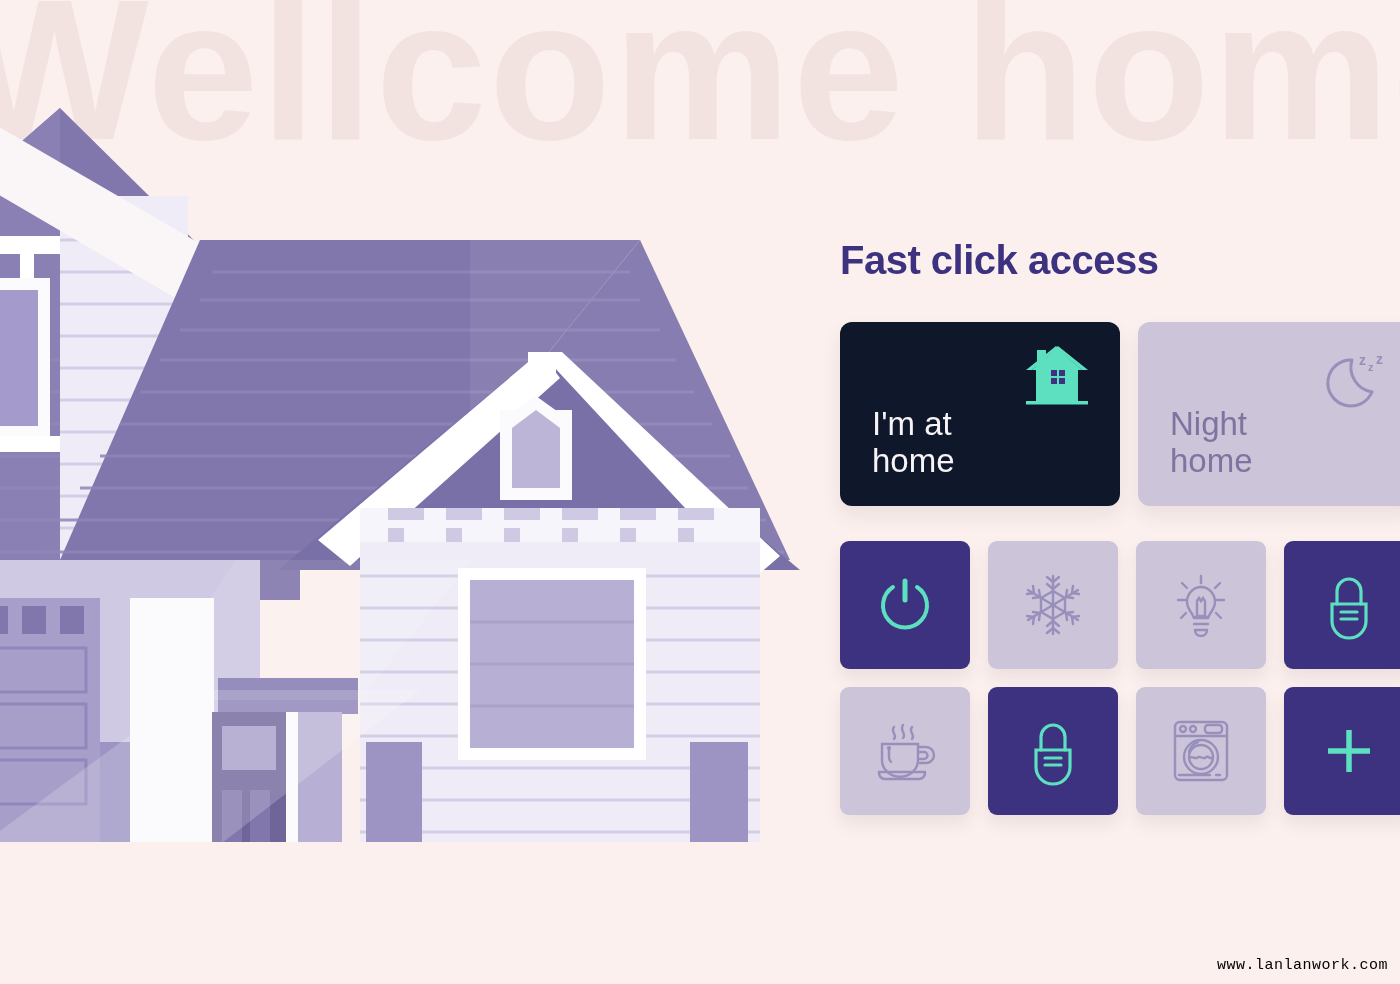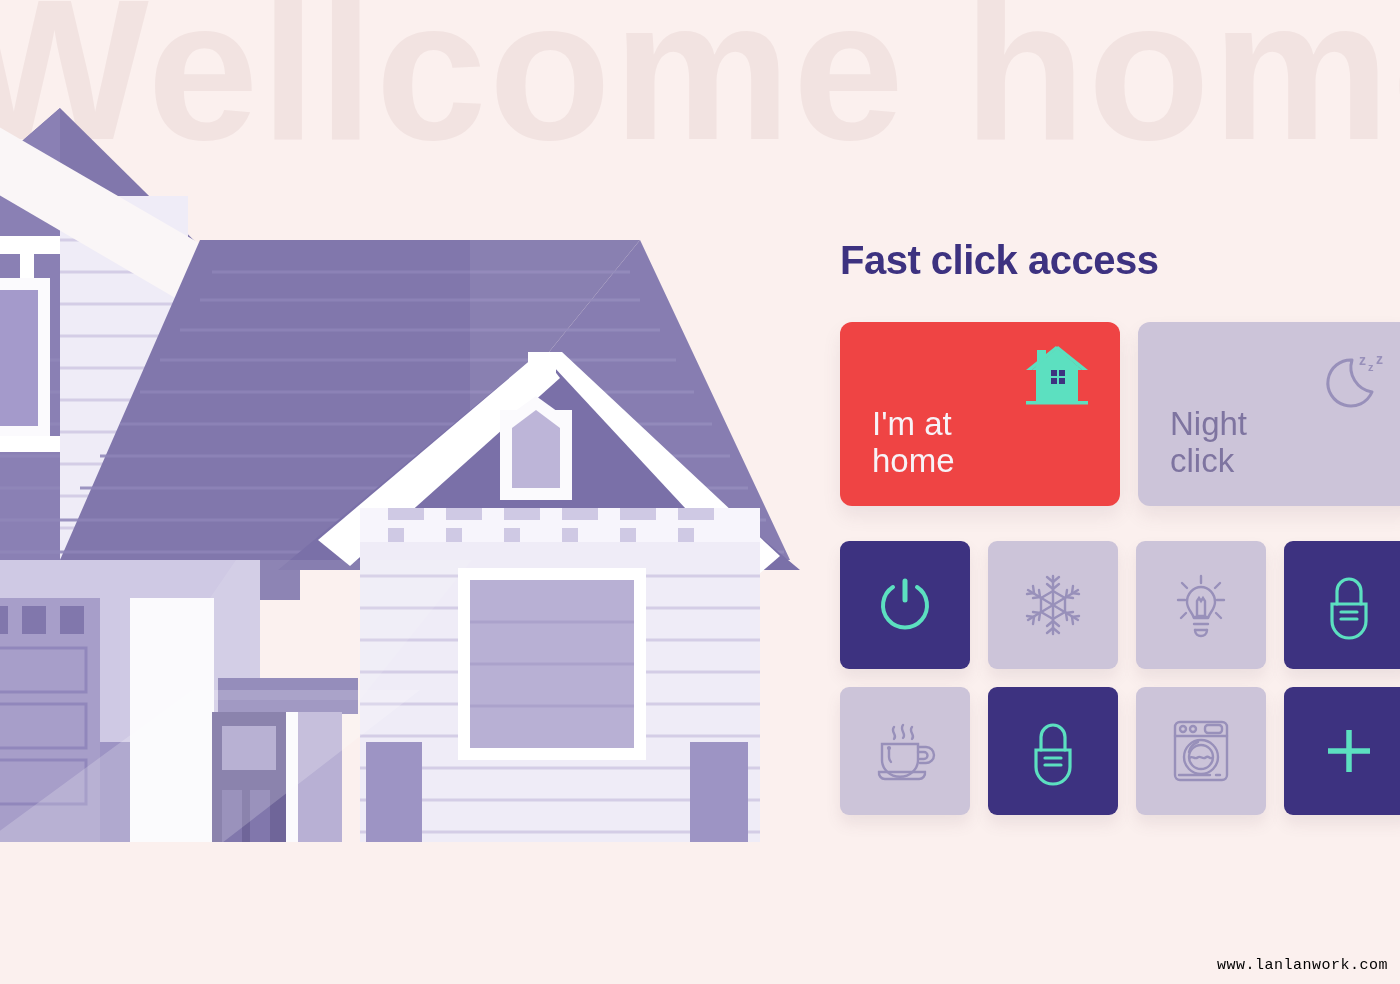--- a/index.html
+++ b/index.html
@@ -64,21 +64,21 @@
   }
   .big-card {
     position: relative;
     width: 280px;
     height: 184px;
     border-radius: 12px;
     flex: 0 0 auto;
     box-shadow: 0 10px 18px rgba(110, 80, 100, 0.10);
     overflow: hidden;
   }
-  .big-card.dark  { background: #ef4444; }
+  .big-card.dark  { background: #0f172a; }
   .big-card.light { background: #CCC4D9; }
 
   .big-card .card-label {
     position: absolute;
     left: 32px;
     bottom: 26px;
     font-size: 33px;
     font-weight: 300;
     line-height: 1.12;
     white-space: pre-line;
@@ -336,21 +336,21 @@
       <div class="big-card light">
         <span class="card-icon">
           <svg viewBox="0 0 74 74" aria-hidden="true">
             <path d="M34 20 A23 23 0 1 0 54 52 A25 25 0 0 1 34 20 Z" fill="none" stroke="#9890BA" stroke-width="3" stroke-linecap="round" stroke-linejoin="round"></path>
             <text x="41" y="25" font-family="Liberation Sans, sans-serif" font-size="14" font-weight="700" fill="#9890BA">z</text>
             <text x="50" y="31" font-family="Liberation Sans, sans-serif" font-size="11" font-weight="700" fill="#9890BA">z</text>
             <text x="58" y="24" font-family="Liberation Sans, sans-serif" font-size="14" font-weight="700" fill="#9890BA">z</text>
           </svg>
         </span>
         <span class="card-label">Night
-click</span>
+home</span>
       </div>
     </div>
 
     <div class="tile-grid">
 
       <div class="tile dark">
         <svg viewBox="0 0 74 74" aria-hidden="true">
           <path d="M25 19 A22 22 0 1 0 49 19" fill="none" stroke="#5CE0C0" stroke-width="4" stroke-linecap="round"></path>
           <line x1="37" y1="13" x2="37" y2="32" stroke="#5CE0C0" stroke-width="5" stroke-linecap="round"></line>
         </svg>

